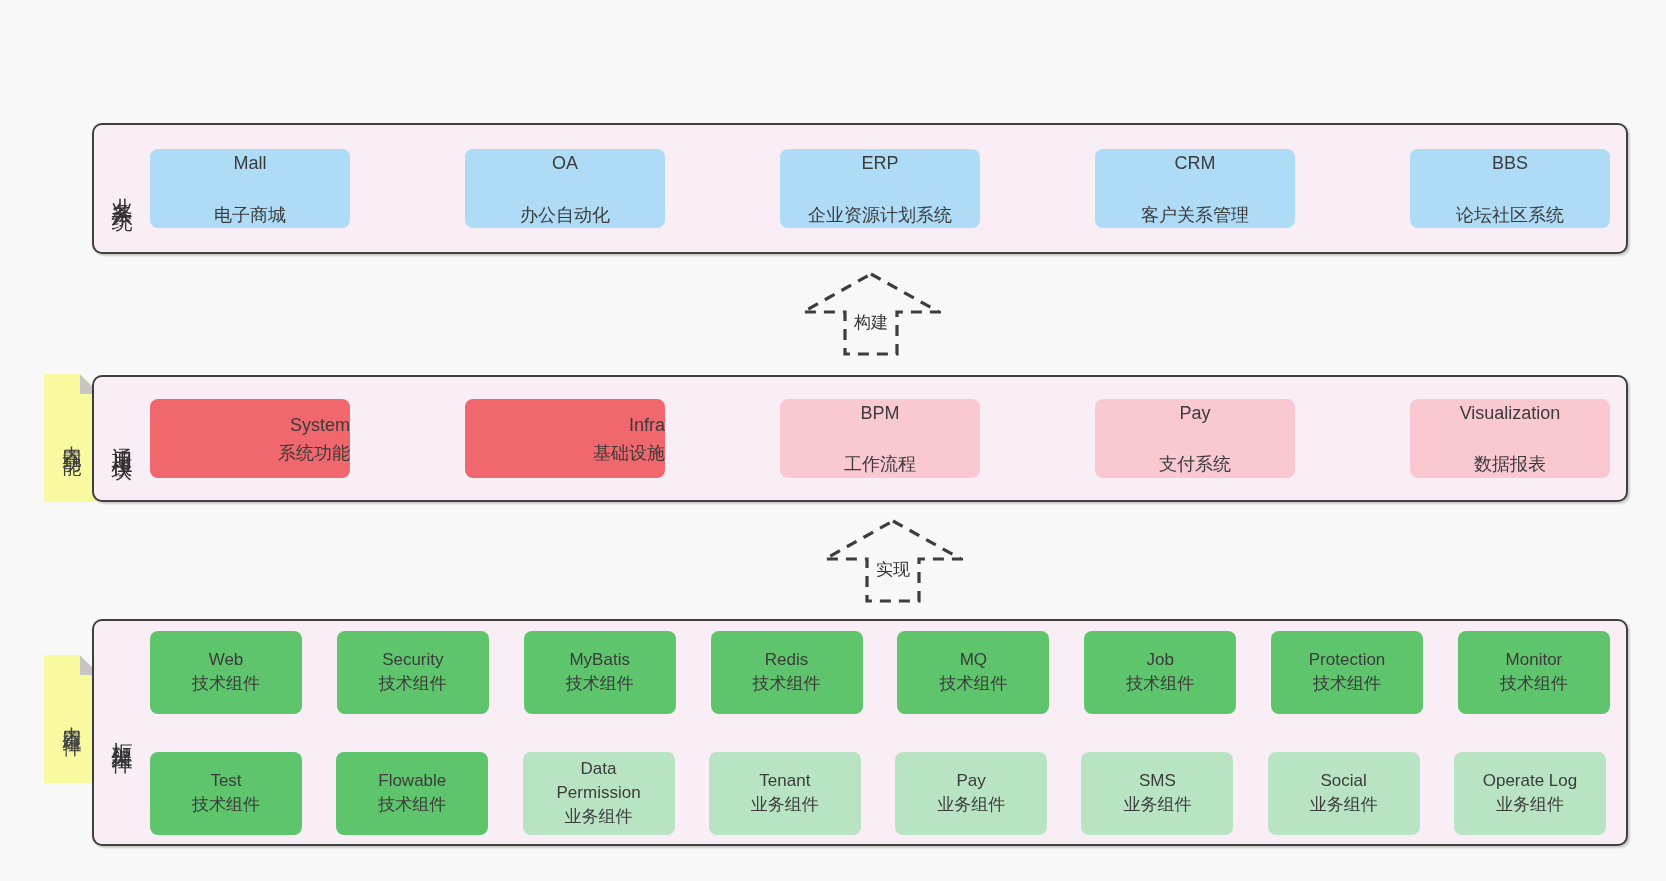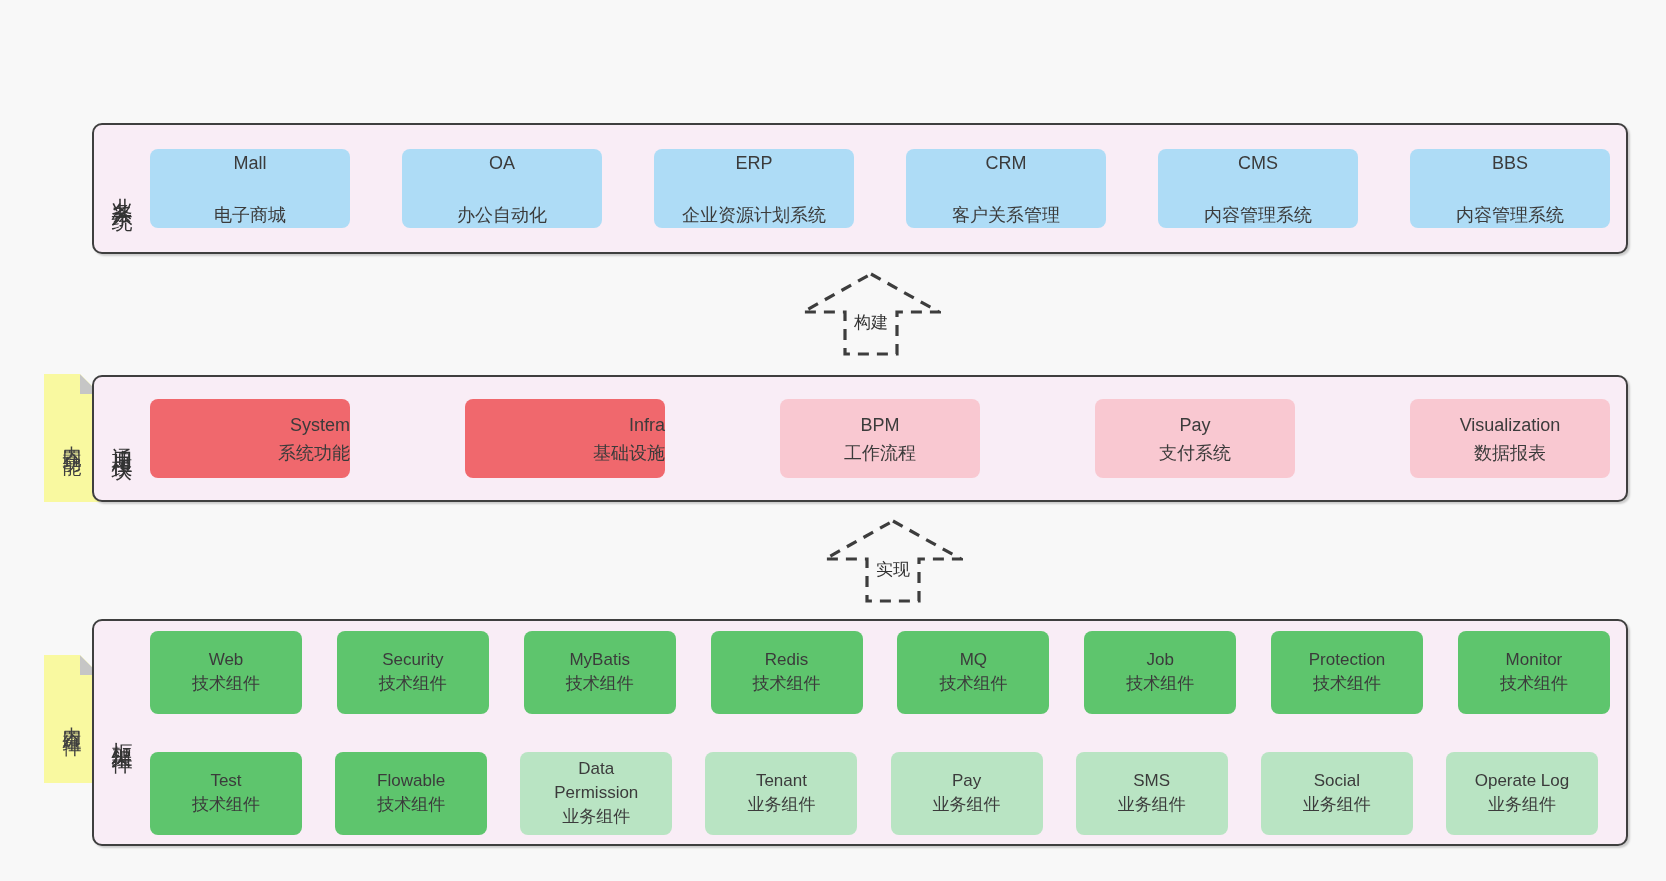--- a/index.html
+++ b/index.html
@@ -49,21 +49,21 @@
   
   .box{
     display:flex;flex-direction:column;justify-content:center;
     text-align:center;border-radius:8px;color:#3b3b3b;
     box-sizing:border-box;
   }
   .box-lg{width:200px;height:79px;font-size:18px;line-height:28px;}
   .box-sm{width:152px;height:83px;font-size:17px;line-height:24px;padding:0 16px;}
   .blue{background:var(--blue,#aedcf6);gap:24px;}
   .red{background:var(--red,#f0686d);text-align:right;}
-  .pink{background:var(--pink,#f9c8d1);}
+  .pink{background:var(--pink,#f9c8d1);justify-content:space-between;}
   .green{background:var(--green,#5ec56d);}
   .lightgreen{background:var(--light-green,#b9e4c3);}
 
   
   .sticky{
     position:absolute;left:44px;width:56px;
     background:var(--sticky-yellow,#f9f9a0);
     display:flex;align-items:center;justify-content:center;
     clip-path:polygon(0 0,calc(100% - 20px) 0,100% 20px,100% 100%,0 100%);
     z-index:1;
@@ -132,26 +132,22 @@
       </div>
       <div class="box box-lg blue">
         <div>ERP</div>
         <div>企业资源计划系统</div>
       </div>
       <div class="box box-lg blue">
         <div>CRM</div>
         <div>客户关系管理</div>
       </div>
       <div class="box box-lg blue">
-        <div>CMS</div>
-        <div>内容管理系统</div>
-      </div>
-      <div class="box box-lg blue">
         <div>BBS</div>
-        <div>内容管理系统</div>
+        <div>论坛社区系统</div>
       </div>
     </div>
   </section>
 
   <section class="container" id="layer-modules">
     <div class="label-col">
       <span class="v-text">通用模块</span>
     </div>
     <div class="boxes-row">
       <div class="box box-lg red">
@@ -209,21 +205,21 @@
         </div>
         <div class="box box-sm green">
           <div>Protection</div>
           <div>技术组件</div>
         </div>
         <div class="box box-sm green">
           <div>Monitor</div>
           <div>技术组件</div>
         </div>
       </div>
-      <div class="boxes-row" style="margin-right:12px">
+      <div class="boxes-row" style="margin-right:4px">
         <div class="box box-sm green">
           <div>Test</div>
           <div>技术组件</div>
         </div>
         <div class="box box-sm green">
           <div>Flowable</div>
           <div>技术组件</div>
         </div>
         <div class="box box-sm lightgreen">
           <div>Data Permission</div>

